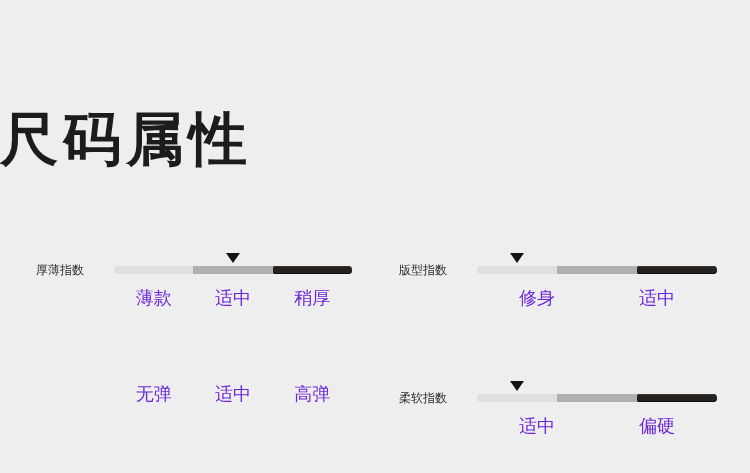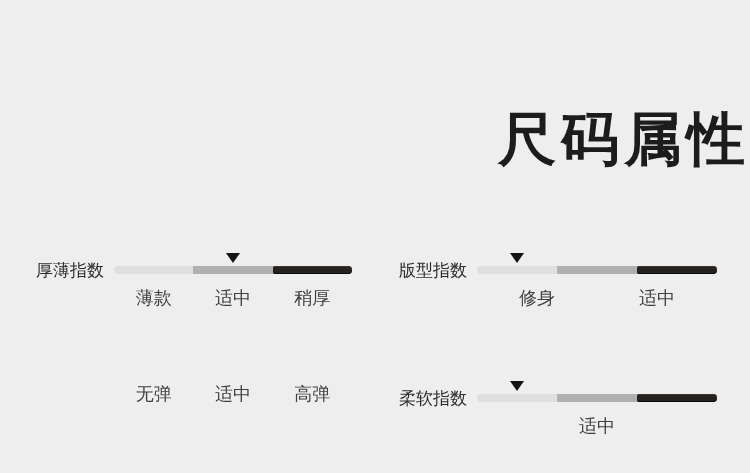--- a/index.html
+++ b/index.html
@@ -6,37 +6,37 @@
   body {
     width: 750px; height: 473px;
     background: #eeeeee;
     overflow: hidden;
     position: relative;
     font-family: "DejaVu Sans", "Liberation Sans", sans-serif;
   }
   .page-title {
     position: absolute;
     left: 0; right: 0; top: 110px;
-    text-align: right;
+    text-align: left;
     font-size: 58px;
     line-height: 1;
     font-weight: 900;
     letter-spacing: 5px;
     color: #1c1c1c;
   }
   .indicator { position: absolute; }
   .pos-0 { left: 36px;  top: 250px; width: 316px; }
   .pos-1 { left: 399px; top: 250px; width: 318px; }
   .pos-2 { left: 36px;  top: 370px; width: 316px; }
   .pos-3 { left: 399px; top: 378px; width: 318px; }
 
   .track-row { display: flex; align-items: center; height: 8px; margin-top: 16px; }
   .ind-label {
     flex: 0 0 78px;
-    font-size: 17px;
+    font-size: 12px;
     color: #2d2d2d;
     white-space: nowrap;
     line-height: 1;
   }
   .track {
     position: relative;
     flex: 1;
     height: 8px;
     display: flex;
     border-radius: 4px;
@@ -55,21 +55,21 @@
     border-top: 10px solid #141414;
     transform: translateX(-50%);
   }
 
   .levels { display: flex; margin-left: 78px; margin-top: 13px; }
   .levels span {
     flex: 1;
     text-align: center;
     font-size: 18px;
     line-height: 1.2;
-    color: #404040;
+    color: #6d28d9;
   }
 </style>
 </head>
 <body>
 
 <div class="page-title">尺码属性</div>
 
 <div class="indicator pos-0">
   <div class="track-row">
     <span class="ind-label">厚薄指数</span>
@@ -116,14 +116,15 @@
     <span class="ind-label">柔软指数</span>
     <div class="track">
       <span class="seg seg-low"></span>
       <span class="seg seg-mid"></span>
       <span class="seg seg-high"></span>
       <span class="pointer" style="left: 16.6667%;"></span>
     </div>
   </div>
   <div class="levels">
     <span>适中</span>
+    <span>偏硬</span>
   </div>
 </div>
 
 </body></html>

